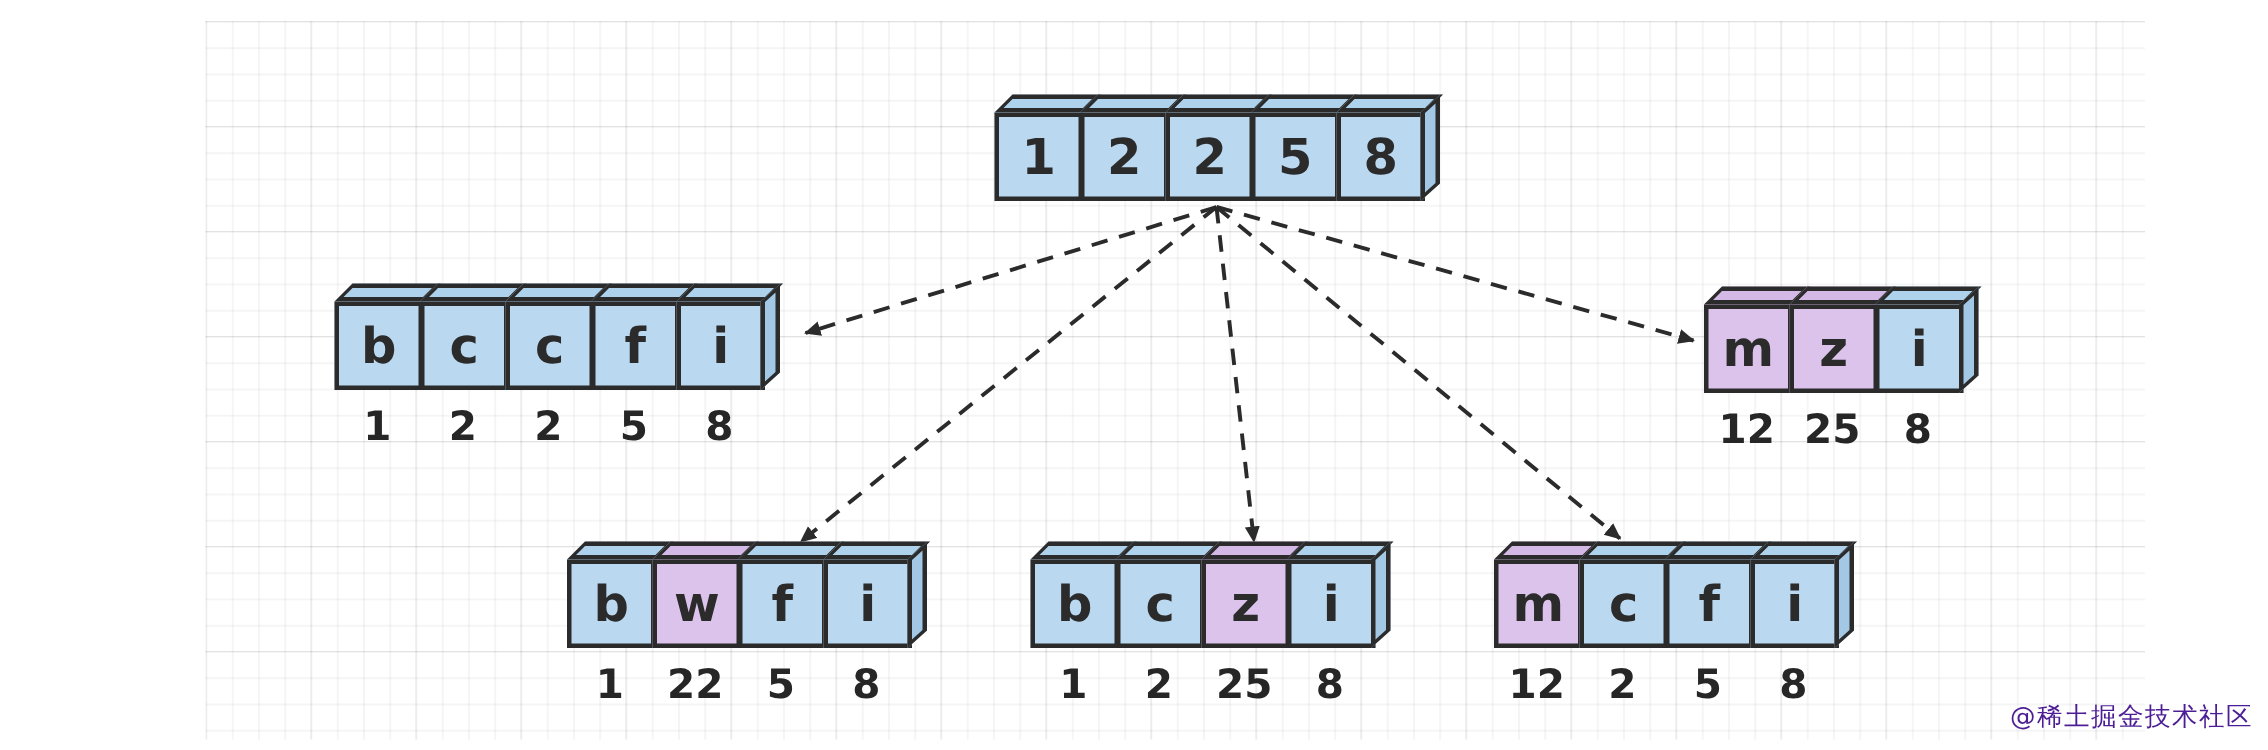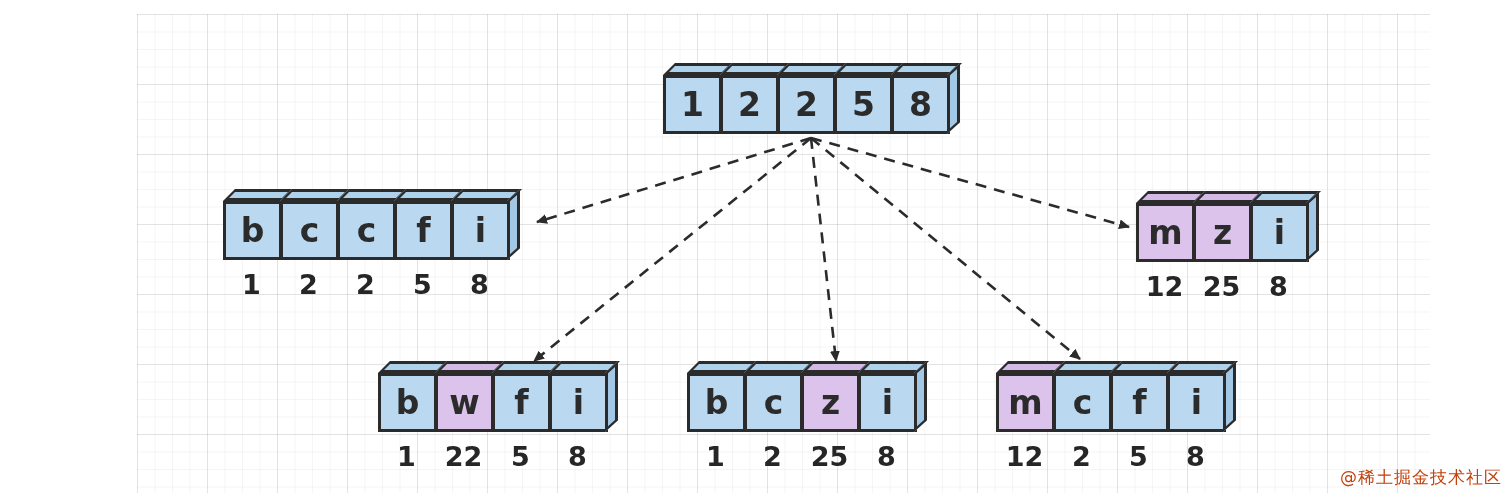--- a/index.html
+++ b/index.html
@@ -44,21 +44,21 @@
     border:3px solid #2b2b2b; background:var(--side-fill);
     transform:skewY(-42deg); transform-origin:top left;
   }
   .labels { display:flex; margin-top:9px; }
   .lbl {
     width:57px; text-align:center;
     font-weight:700; font-size:27px; color:#262626;
   }
   .watermark {
     position:absolute; right:10px; bottom:11px;
-    font-size:17px; color:#c2410c; letter-spacing:1px;
+    font-size:17px; color:#4c1d95; letter-spacing:1px;
   }
 </style>
 </head>
 <body>
 
 <div id="stage">
 
   <div class="grid"></div>
 
   <svg class="arrows" width="1512" height="500" viewBox="0 0 1512 500">

